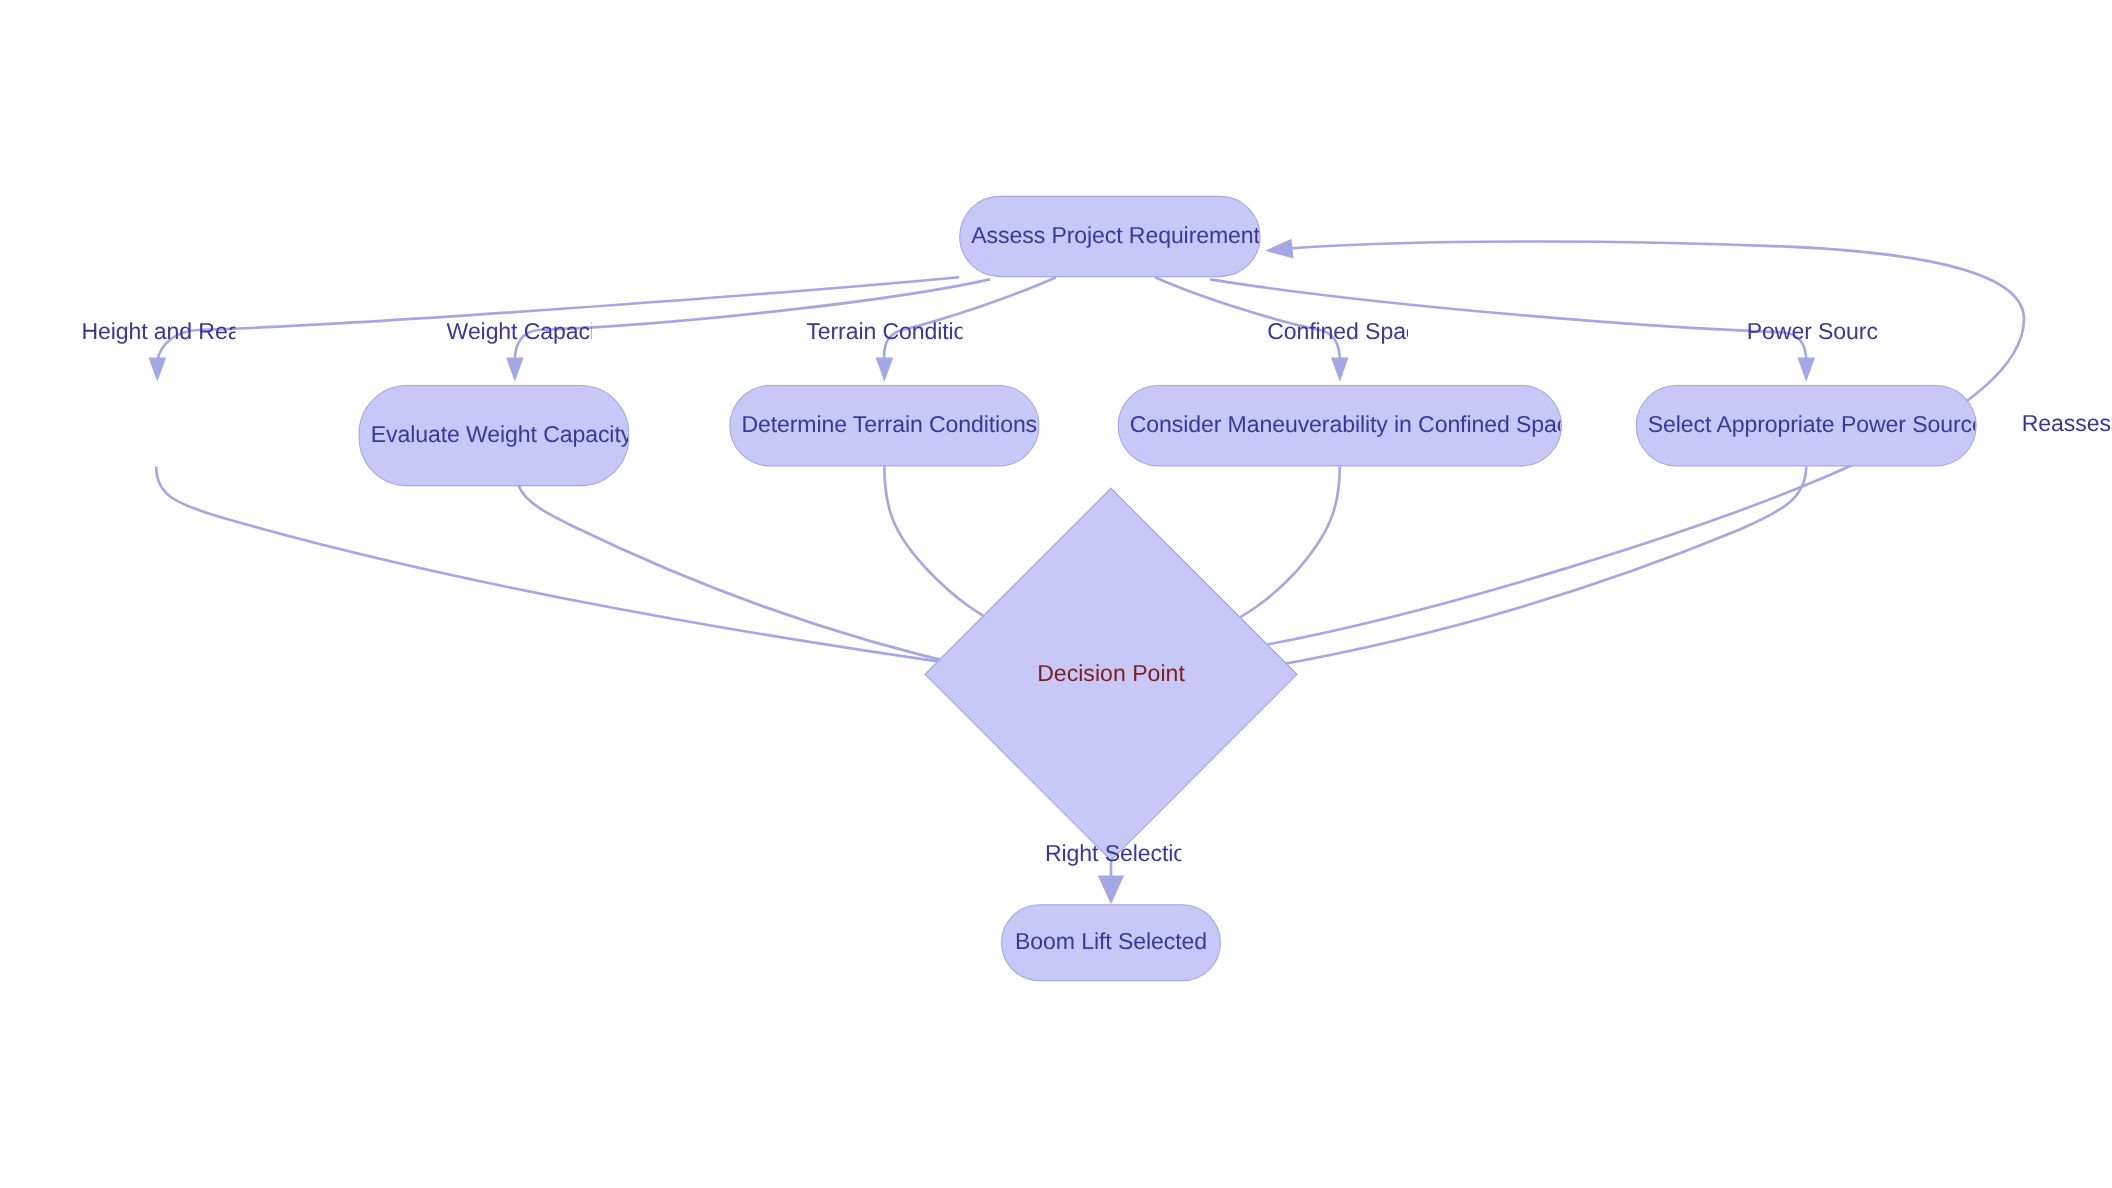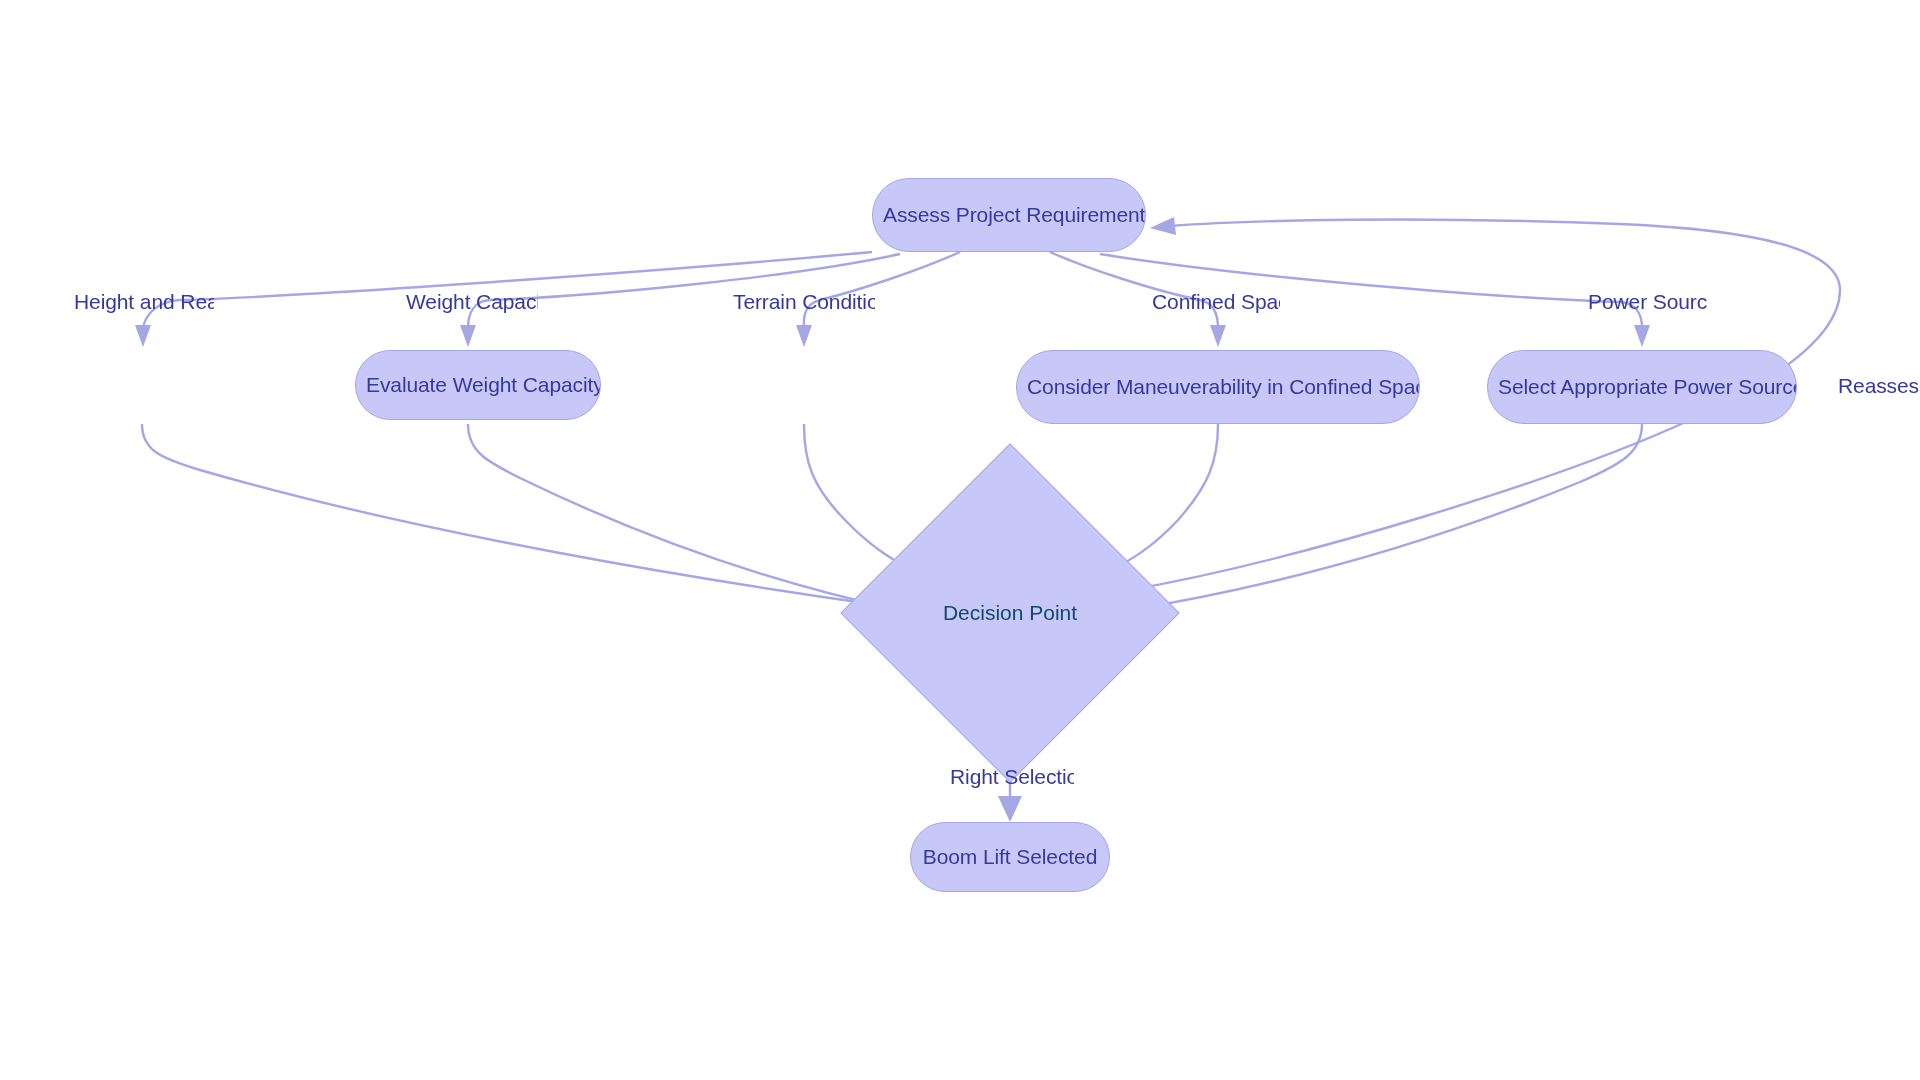--- a/index.html
+++ b/index.html
@@ -78,21 +78,21 @@
   }
   .diamond-text {
     position: absolute;
     left: 0;
     top: 0;
     width: 100%;
     height: 100%;
     display: flex;
     align-items: center;
     justify-content: center;
-    color: #0c4a6e;
+    color: #7f1d1d;
     font-size: 21px;
     white-space: nowrap;
     overflow: hidden;
   }
   .edge-label {
     position: absolute;
     color: #38389c;
     font-size: 21px;
     white-space: nowrap;
     overflow: hidden;
@@ -166,24 +166,27 @@
       <path class="edge-path" d="M 1010 732 L 1010 800"></path>
       <polygon class="arrow-head" points="1010,822 998,796 1022,796"></polygon>
     </g>
   </svg>
 
   <div class="node rounded" style="left:872px; top:178px; width:274px; height:74px;">
     <span class="node-label">Assess Project Requirements</span>
   </div>
 
 
-  <div class="node rounded" style="left:355px; top:350px; width:246px; height:70px;">
+  <div class="node rounded" style="left:326px; top:350px; width:246px; height:92px;">
     <span class="node-label">Evaluate Weight Capacity</span>
   </div>
 
+  <div class="node rounded" style="left:663px; top:350px; width:282px; height:74px;">
+    <span class="node-label">Determine Terrain Conditions</span>
+  </div>
 
   <div class="node rounded" style="left:1016px; top:350px; width:404px; height:74px;">
     <span class="node-label">Consider Maneuverability in Confined Spaces</span>
   </div>
 
   <div class="node rounded" style="left:1487px; top:350px; width:310px; height:74px;">
     <span class="node-label">Select Appropriate Power Source</span>
   </div>
 
   <div class="diamond-wrap" style="left:890px; top:493px; width:240px; height:240px;">

